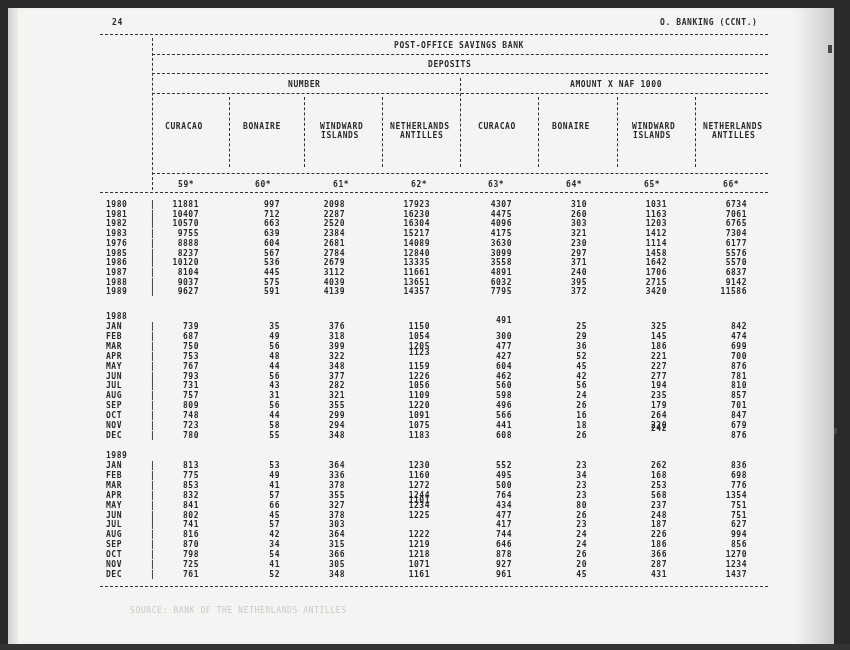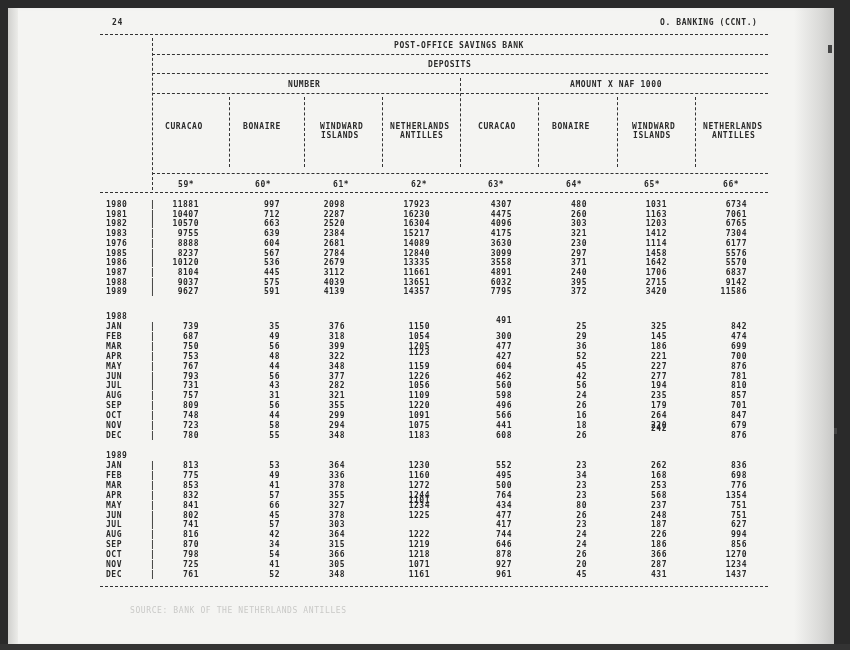--- a/index.html
+++ b/index.html
@@ -75,21 +75,21 @@
 <div class="t" style="left:723px;top:180px;">66*</div>
 
 <div id="rows">
     <div class="lbl" style="left: 106px; top: 200px;">1980</div>
     <div class="pipe" style="left: 150px; top: 200px;">|</div>
     <div class="num" style="left: 139px; width: 60px; top: 200px;">11881</div>
     <div class="num" style="left: 220px; width: 60px; top: 200px;">997</div>
     <div class="num" style="left: 285px; width: 60px; top: 200px;">2098</div>
     <div class="num" style="left: 370px; width: 60px; top: 200px;">17923</div>
     <div class="num" style="left: 452px; width: 60px; top: 200px;">4307</div>
-    <div class="num" style="left: 527px; width: 60px; top: 200px;">480</div>
+    <div class="num" style="left: 527px; width: 60px; top: 200px;">310</div>
     <div class="num" style="left: 607px; width: 60px; top: 200px;">1031</div>
     <div class="num" style="left: 687px; width: 60px; top: 200px;">6734</div>
     <div class="lbl" style="left: 106px; top: 210px;">1981</div>
     <div class="pipe" style="left: 150px; top: 210px;">|</div>
     <div class="num" style="left: 139px; width: 60px; top: 210px;">10407</div>
     <div class="num" style="left: 220px; width: 60px; top: 210px;">712</div>
     <div class="num" style="left: 285px; width: 60px; top: 210px;">2287</div>
     <div class="num" style="left: 370px; width: 60px; top: 210px;">16230</div>
     <div class="num" style="left: 452px; width: 60px; top: 210px;">4475</div>
     <div class="num" style="left: 527px; width: 60px; top: 210px;">260</div>

